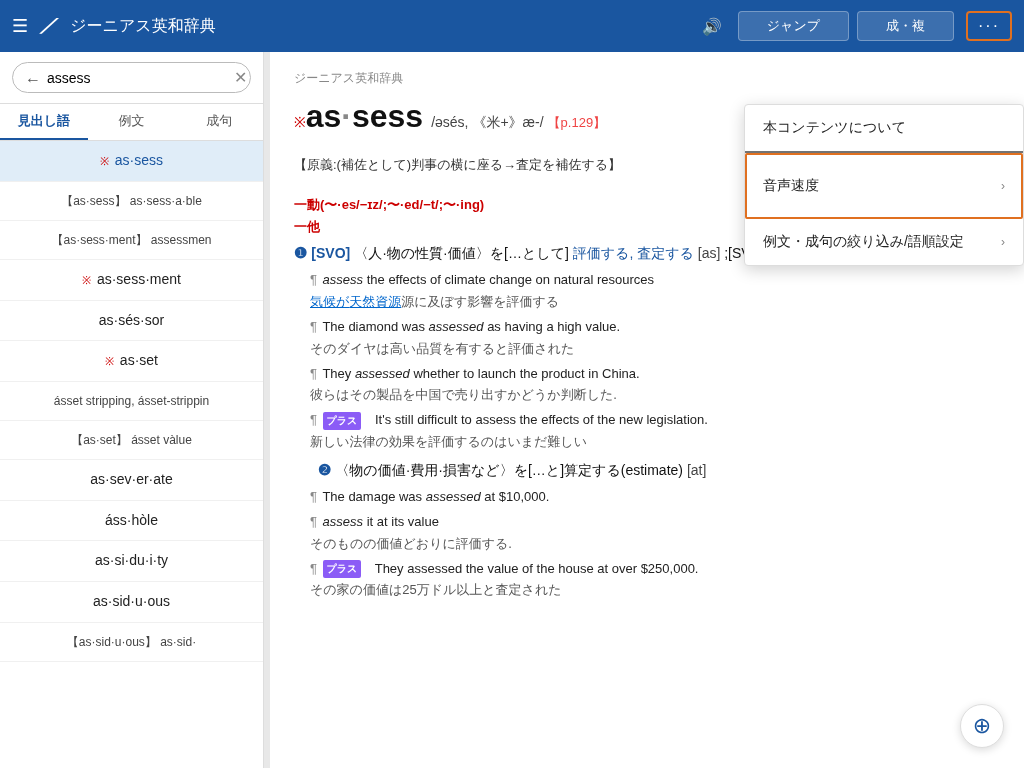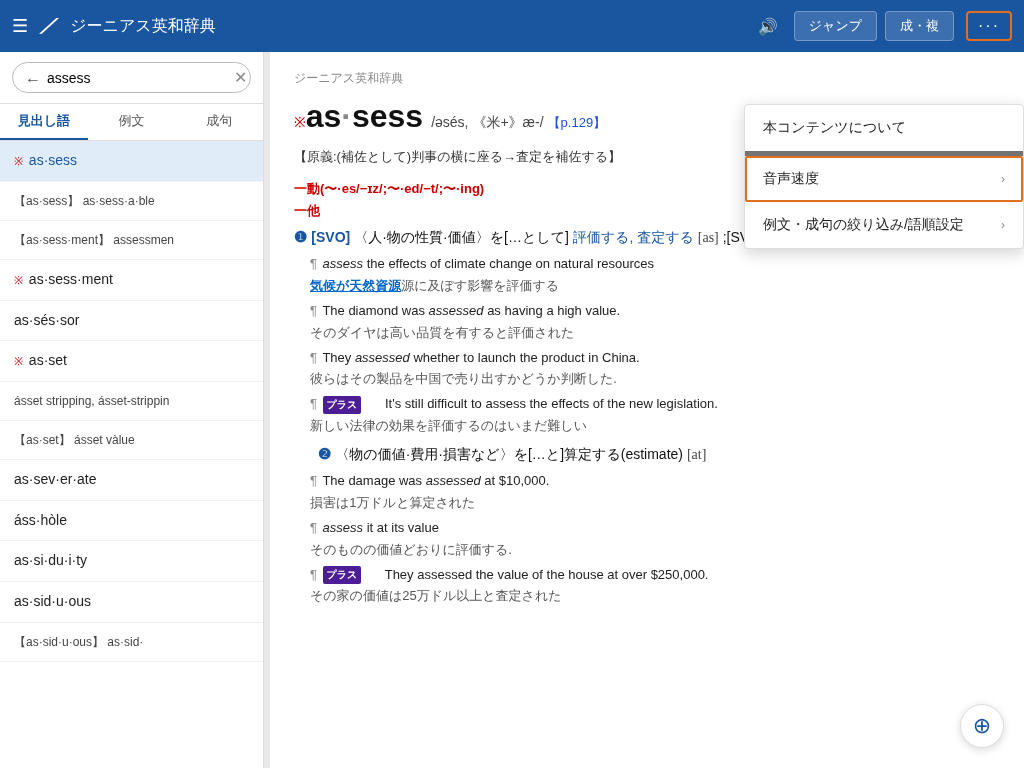--- a/index.html
+++ b/index.html
@@ -17,21 +17,21 @@
     }
     .header-menu-icon { font-size: 18px; cursor: pointer; color: #fff; }
     .header-logo { font-size: 20px; font-weight: bold; color: #fff; margin-right: 4px; }
     .header-title { font-size: 16px; color: #fff; font-weight: 500; flex: 1; }
     .header-controls { display: flex; align-items: center; gap: 8px; margin-left: auto; }
     .header-btn {
       background: rgba(255,255,255,0.15);
       border: 1px solid rgba(255,255,255,0.3);
       color: #fff;
       border-radius: 4px;
-      padding: 5px 14px;
+      padding: 5px 28px;
       cursor: pointer;
       font-size: 13px;
     }
     .header-icon-btn {
       background: transparent;
       border: none;
       color: #fff;
       cursor: pointer;
       font-size: 18px;
       padding: 4px 8px;
@@ -97,20 +97,21 @@
       overflow-y: auto;
       flex: 1;
     }
     .sidebar-item {
       padding: 10px 14px;
       cursor: pointer;
       font-size: 13px;
       color: #222;
       border-bottom: 1px solid #f0f0f0;
       line-height: 1.4;
+      text-align: center;
     }
     .sidebar-item.selected {
       background: #e0edf8;
       color: #1a56a0;
     }
     .sidebar-item .red-star { color: #c00; margin-right: 2px; font-size: 11px; }
     .sidebar-item .entry-word { font-size: 14px; }
     .sidebar-item .sub-entries { font-size: 12px; color: #444; margin-top: 0; }
     .sidebar-divider { width: 6px; background: #e8e8e8; cursor: col-resize; }
 
@@ -126,65 +127,65 @@
       font-size: 32px;
       font-weight: bold;
       color: #111;
       line-height: 1.2;
     }
     .content-pronunciation {
       font-size: 14px;
       color: #444;
       margin-left: 8px;
     }
-    .content-page { font-size: 13px; color: #1d4ed8; margin-left: 4px; }
+    .content-page { font-size: 13px; color: #ef4444; margin-left: 4px; }
     .content-etymology {
       font-size: 13px;
       color: #333;
-      margin: 12px 0;
+      margin: 20px 0;
       line-height: 1.6;
     }
     .content-pos {
       color: #c00;
       font-weight: bold;
       margin: 4px 0;
       font-size: 13px;
     }
     .content-def {
       font-size: 14px;
       color: #111;
       line-height: 1.7;
       margin-bottom: 4px;
     }
     .content-def .num { color: #1a56a0; font-weight: bold; font-size: 15px; }
     .content-def .svotype { color: #1a56a0; font-weight: bold; }
     .content-def .jp-trans { color: #1a56a0; }
-    .content-def .bracket { color: #444; font-family: Liberation Serif, serif; }
+    .content-def .bracket { color: #444; }
     .content-example {
       font-size: 13px;
       color: #222;
       margin: 4px 0 2px 16px;
       line-height: 1.6;
     }
     .content-example .italic { font-style: italic; }
     .content-example-jp {
       font-size: 13px;
       color: #555;
       margin: 0 0 6px 16px;
     }
-    .content-example-jp .link { color: #0066cc; text-decoration: underline; font-weight: bold; }
+    .content-example-jp .link { color: #0066cc; text-decoration: underline; }
     .plus-badge {
       display: inline-block;
-      background: #4c1d95;
+      background: #8b5cf6;
       color: #fff;
       font-size: 10px;
       font-weight: bold;
       padding: 1px 4px;
       border-radius: 2px;
-      margin-right: 20px;
+      margin-right: 10px;
       vertical-align: middle;
     }
     .paragraph-mark { color: #888; margin-right: 2px; }
     .dropdown-menu {
       position: absolute;
       top: 52px;
       right: 0;
       width: 280px;
       background: #fff;
       border: 1px solid #ddd;
@@ -193,21 +194,21 @@
       z-index: 200;
     }
     .dropdown-item {
       display: flex;
       align-items: center;
       justify-content: space-between;
       padding: 14px 18px;
       font-size: 14px;
       color: #222;
       cursor: pointer;
-      border-bottom: 5px solid #737373;
+      border-bottom: 2px solid #737373;
     }
     .dropdown-item:last-child { border-bottom: none; }
     .dropdown-item.highlighted {
       border: 2px solid #e07020;
       border-radius: 2px;
       padding: 12px 16px;
     }
     .dropdown-item .chevron { color: #888; font-size: 12px; }
 
     
@@ -244,21 +245,21 @@
     <button class="header-btn">成・複</button>
     <button class="header-more-btn" style="font-size:16px; letter-spacing:2px;">···</button>
   </div>
 </div>
 
 <div style="position:relative; z-index:200;">
   <div class="dropdown-menu">
     <div class="dropdown-item">
       <span>本コンテンツについて</span>
     </div>
-    <div class="dropdown-item highlighted" style="border:2px solid #e07020; padding:12px 16px;">
+    <div class="dropdown-item highlighted" style="border:2px solid #e07020; padding:22px 16px;">
       <span>音声速度</span>
       <span class="chevron">›</span>
     </div>
     <div class="dropdown-item">
       <span>例文・成句の絞り込み/語順設定</span>
       <span class="chevron">›</span>
     </div>
   </div>
 </div>
 
@@ -393,23 +394,20 @@
     <div class="content-def" style="margin-top:6px;margin-left:24px;">
       <span class="num">❷</span>
       <span>〈物の価値·費用·損害など〉を[…と]算定する(estimate)</span>
       <span class="bracket">[at]</span>
     </div>
 
     <div class="content-example">
       <span class="paragraph-mark">¶</span>
       <span>The damage was </span><span class="italic">assessed</span><span> at $10,000.</span>
     </div>
-    <div class="content-example-jp">
-      <span>損害は1万ドルと算定された</span>
-    </div>
 
     <div class="content-example">
       <span class="paragraph-mark">¶</span>
       <span class="italic">assess</span><span> it at its value</span>
     </div>
     <div class="content-example-jp">
       <span>そのものの価値どおりに評価する.</span>
     </div>
 
     <div class="content-example">

